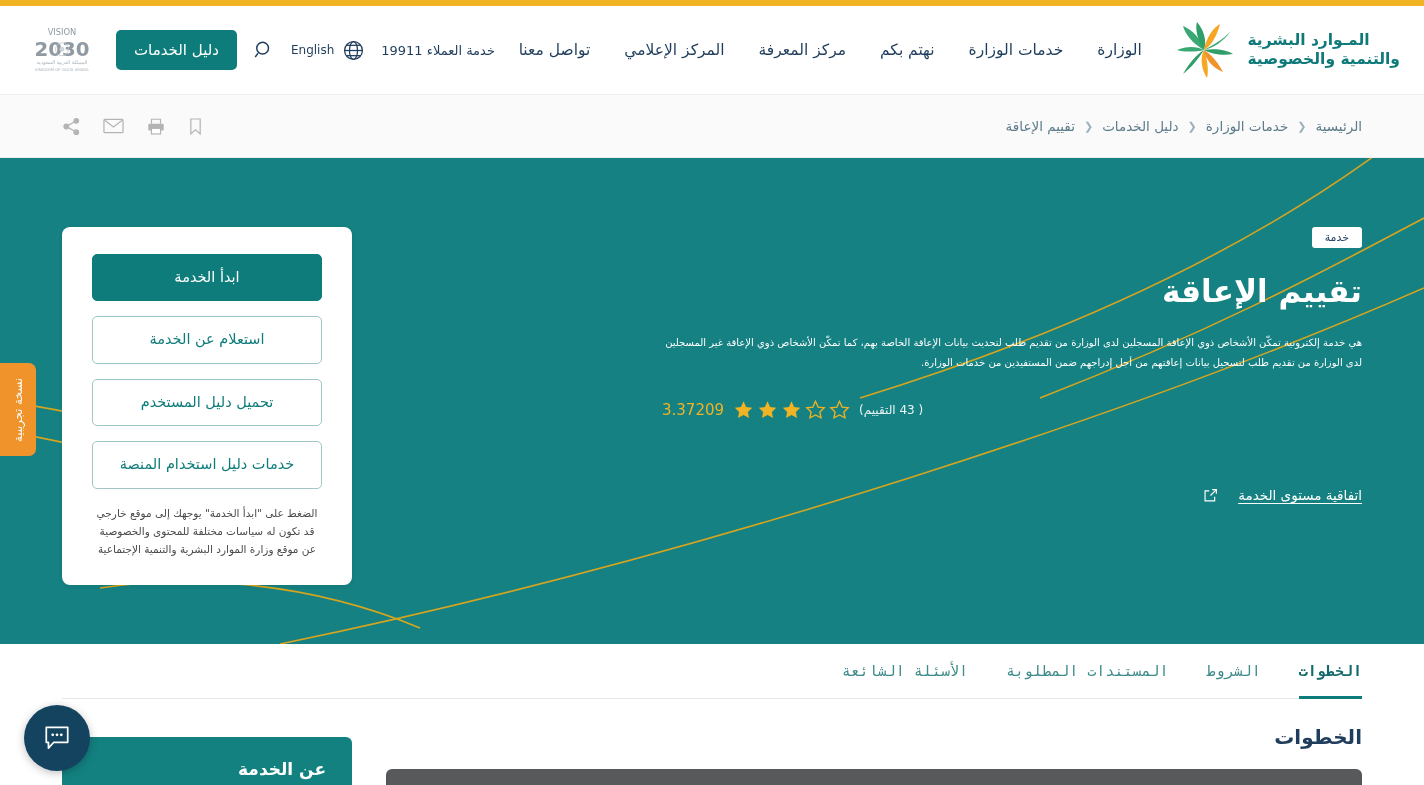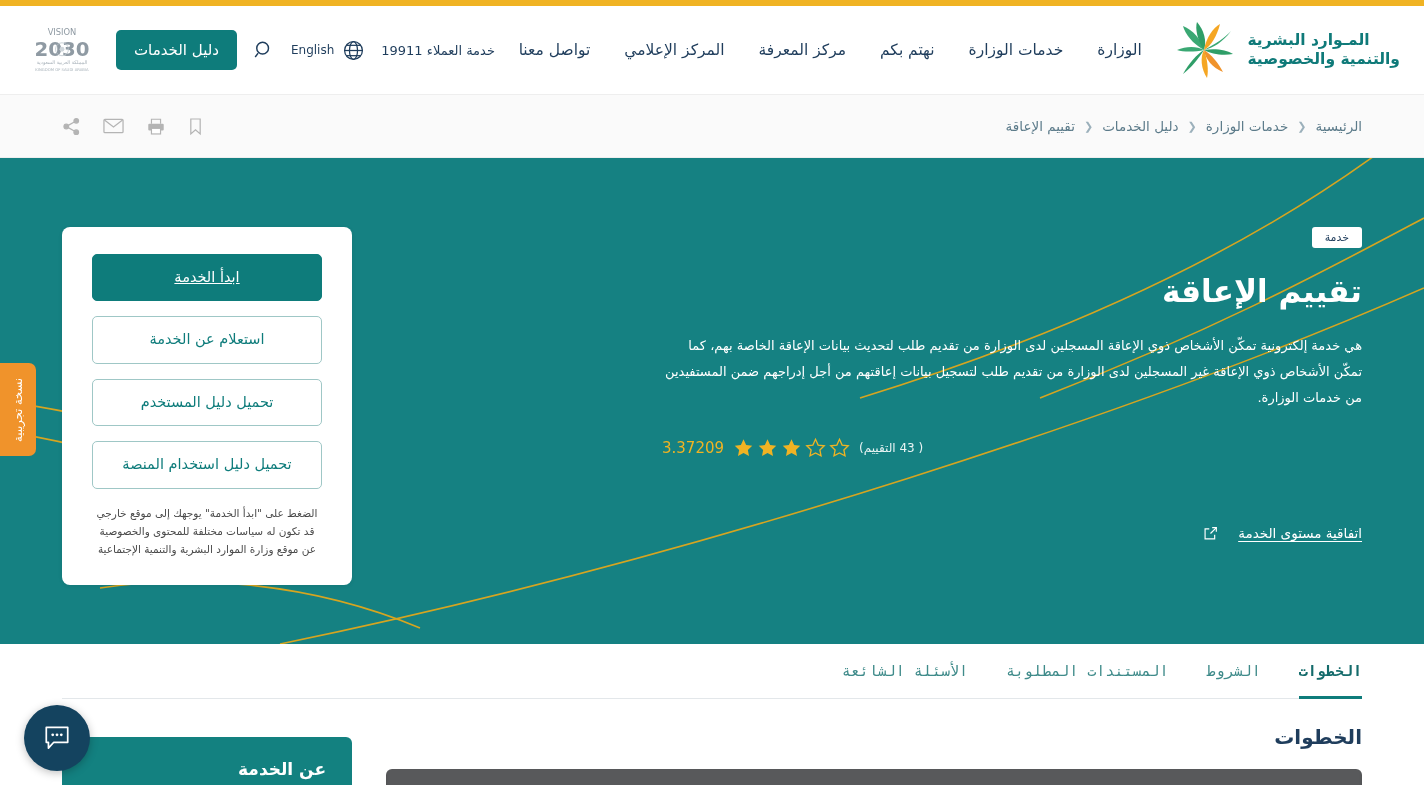--- a/index.html
+++ b/index.html
@@ -76,35 +76,35 @@
   .service-card {
     background: #fff; border-radius: 8px; width: 290px; margin-top: 61px;
     padding: 27px 30px 26px 30px; box-shadow: 0 1px 4px rgba(0,0,0,.08);
     order: 2;
   }
   .svc-btn {
     display: block; width: 100%; text-align: center; border-radius: 5px;
     font-size: 14.5px; padding: 14px 6px; margin-bottom: 15px; cursor: pointer;
     font-family: inherit; line-height: 1.2;
   }
-  .svc-btn.primary { background: #0e7c7b; color: #fff; border: 1px solid #0e7c7b; text-decoration: underline; }
+  .svc-btn.primary { background: #0e7c7b; color: #fff; border: 1px solid #0e7c7b; }
   .svc-btn.ghost { background: #fff; color: #0e7c7b; border: 1px solid #9fc7c6; }
   .svc-note {
     margin-top: 14px; font-size: 10.5px; color: #4a4a4a; line-height: 1.75; text-align: center;
   }
 
   .hero-text { order: 1; margin-top: 60px; width: 700px; text-align: right; }
   .badge-service {
     display: inline-block; background: #fff; color: #1f3d5c; font-size: 11px;
     padding: 4px 13px; border-radius: 3px; margin-bottom: 23px;
   }
   .hero-title {
     font-size: 31px; font-weight: 700; color: #fff; margin-bottom: 22px; line-height: 1.3;
   }
-  .hero-desc { font-size: 13px; color: #ffffff; line-height: 2.0; margin-bottom: 26px; }
+  .hero-desc { font-size: 10px; color: #ffffff; line-height: 2.0; margin-bottom: 26px; }
   .rating-row { display: flex; align-items: center; justify-content: flex-end; gap: 9px; margin-bottom: 36px; }
   .rating-val { font-size: 15px; color: #f0b323; }
   .stars { display: flex; gap: 3px; }
   .rating-count { font-size: 12px; color: #eaf4f4; }
   .sla-link {
     display: inline-flex; align-items: center; gap: 20px; color: #fff; font-size: 13.5px;
     text-underline-offset: 3px; margin-top: 31px;
   }
 
   
@@ -316,21 +316,21 @@
           <path d="M16 2 L9 9"></path>
           <path d="M14 10.5 V15.5 H2.5 V3.5 H7.5"></path>
         </svg>
       </a>
     </div>
 
     <div class="service-card">
       <button class="svc-btn primary">ابدأ الخدمة</button>
       <button class="svc-btn ghost">استعلام عن الخدمة</button>
       <button class="svc-btn ghost">تحميل دليل المستخدم</button>
-      <button class="svc-btn ghost">تحميل دليل استخدام المنصة</button>
+      <button class="svc-btn ghost">خدمات دليل استخدام المنصة</button>
       <p class="svc-note">الضغط على "ابدأ الخدمة" يوجهك إلى موقع خارجي قد تكون له سياسات مختلفة للمحتوى والخصوصية عن موقع وزارة الموارد البشرية والتنمية الإجتماعية</p>
     </div>
 
   </div>
 </section>
 
 <div class="tabs-wrap">
   <div class="tabs">
     <div class="tab active">الخطوات</div>
     <div class="tab">الشروط</div>

